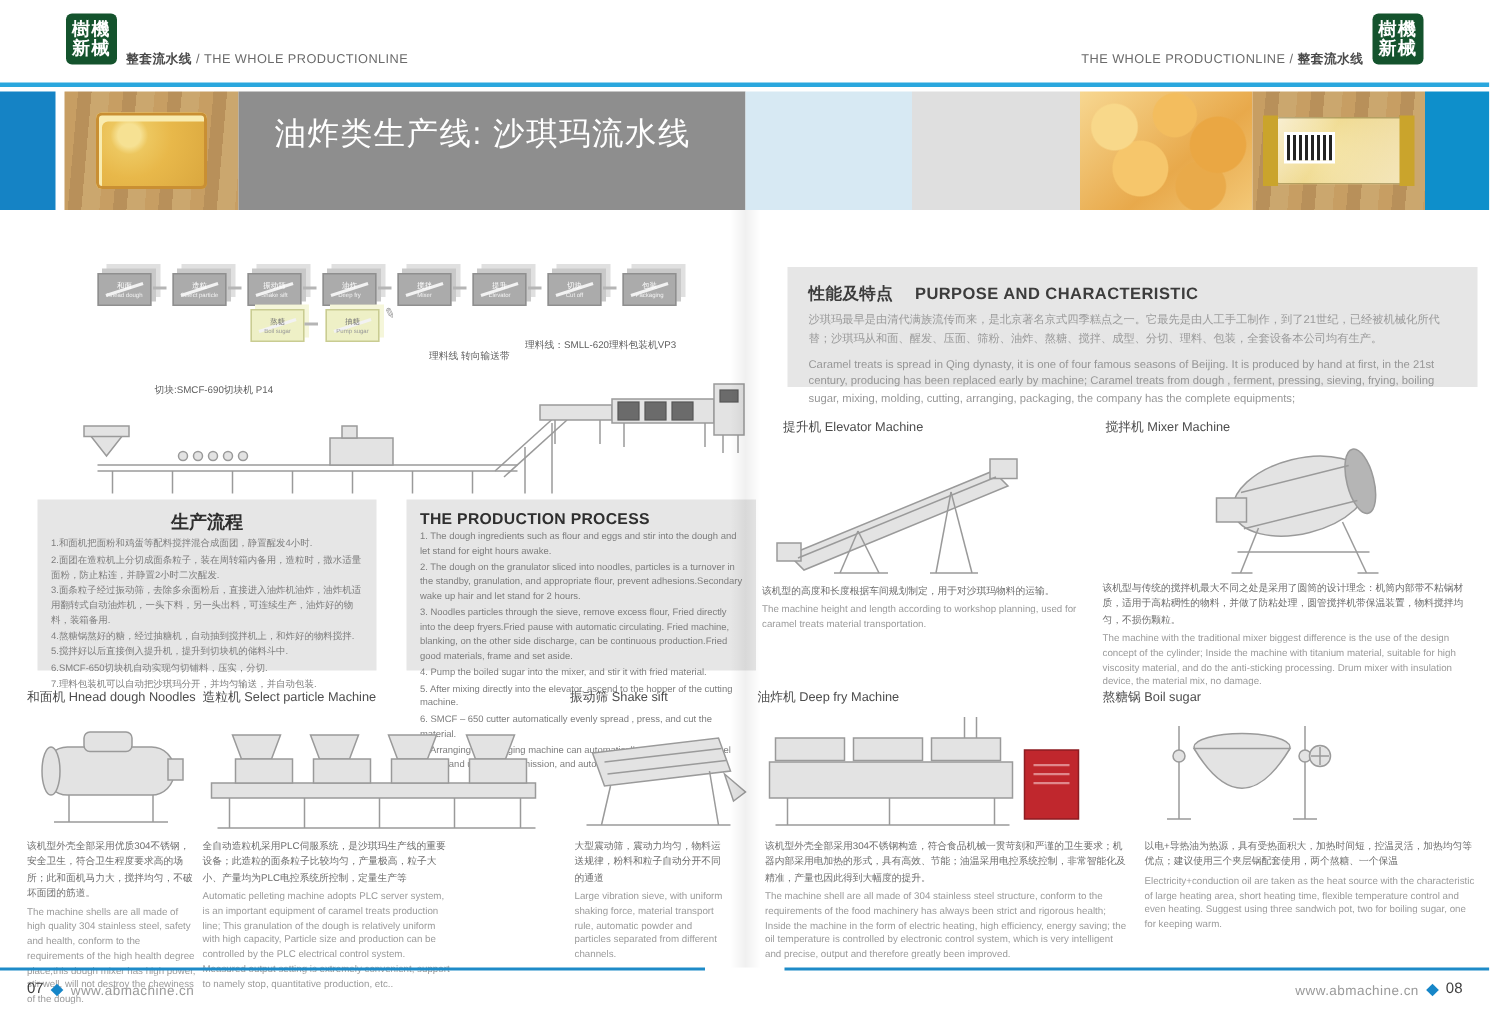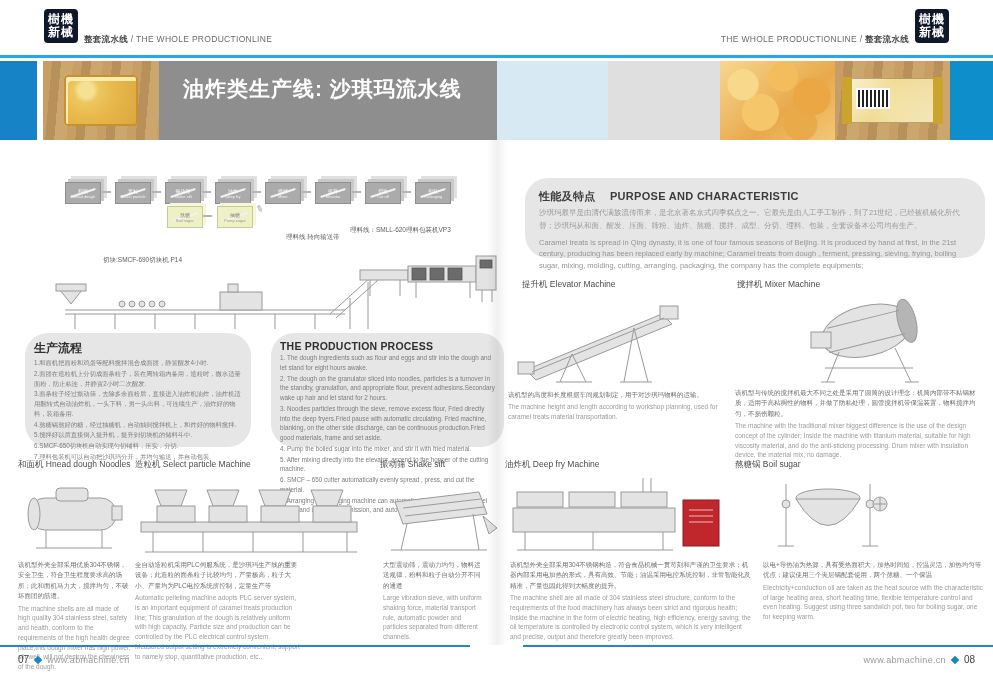--- a/index.html
+++ b/index.html
@@ -1,31 +1,31 @@
 <!DOCTYPE html>
 <html><head>
 <meta charset="utf-8">
 <style>
   html,body{margin:0;padding:0;background:#fff;}
   #page{position:relative;width:993px;height:674px;background:#fff;overflow:hidden;
         font-family:"Liberation Sans","DejaVu Sans",sans-serif;}
   .abs{position:absolute;}
 
   
-  .seal{width:34px;height:34px;background:#0f172a;border-radius:4px;color:#fff;
+  .seal{width:34px;height:34px;background:#14532d;border-radius:4px;color:#fff;
         display:flex;flex-wrap:wrap;align-content:center;justify-content:center;
         font-weight:bold;font-size:12px;line-height:13px;text-align:right;}
   .seal span{width:26px;display:block;letter-spacing:1px;}
   .tagline{font-size:8.5px;color:#6b6b6b;letter-spacing:.3px;white-space:nowrap;}
   .tagline b{color:#4a4a4a;}
   .blueline{height:3px;background:#2aa7de;}
 
   
   .bblock{top:61px;height:79px;}
-  .banner-title-zh{font-size:21px;color:#fff;font-weight:bold;letter-spacing:1px;}
+  .banner-title-zh{font-size:21px;color:#fff;font-weight:normal;letter-spacing:1px;}
   .banner-title-en{font-size:12.5px;color:#f2f2f2;margin-top:3px;}
 
   
   .photo{overflow:hidden;}
   .wood{background:repeating-linear-gradient(95deg,#c79e63 0 9px,#b8905a 9px 18px,#cba76e 18px 30px);}
   .treat{position:absolute;left:18%;top:18%;width:64%;height:64%;border-radius:4px;
          background:radial-gradient(circle at 30% 30%,#f6e193 0 12%,#edc75f 20%,#e8b84a 45%,#d9a63e 100%);
          box-shadow:inset 0 0 0 2px #c98f33, inset 4px 6px 0 #f9ecb0;}
   .closeup{background:
       radial-gradient(circle at 20% 30%,#f8d88a 0 14%,transparent 15%),
@@ -52,25 +52,25 @@
   .flow-card .fc-en{font-size:4px;color:#f3f3f3;line-height:5px;z-index:2;white-space:nowrap;}
   .flow-card.yellow{background:#eef0c6;border-color:#c9cc92;box-shadow:3px -3px 0 #f5f6da;}
   .flow-card.yellow .fc-zh{color:#777;}
   .flow-card.yellow .fc-en{color:#999;}
   .fdash{position:absolute;width:9px;height:2px;background:#b5b5b5;}
   .pencil{position:absolute;font-size:9px;color:#9a9a9a;transform:rotate(18deg);}
 
   .diagram-label{position:absolute;font-size:6.5px;color:#5f5f5f;white-space:nowrap;}
 
   
-  .panel{background:#e6e6e6;border-radius:23px;}
+  .panel{background:#e6e6e6;}
   .purpose-title{font-size:11px;font-weight:bold;color:#3c3c3c;letter-spacing:.3px;}
   .p-zh{font-size:7.5px;color:#9a9a9a;line-height:1.7;}
   .p-en{font-size:7.5px;color:#969696;line-height:1.55;}
-  .proc-title-zh{font-size:12px;font-weight:bold;color:#2f2f2f;}
+  .proc-title-zh{font-size:12px;font-weight:bold;color:#2f2f2f;text-align:center;}
   .proc-title-en{font-size:10.5px;font-weight:bold;color:#2f2f2f;letter-spacing:.2px;}
   .proc-item{font-size:6.3px;color:#7d7d7d;line-height:1.55;margin-top:1px;}
 
   
   .mcap{font-size:8.5px;color:#4c4c4c;white-space:nowrap;}
   .mdesc-zh{font-size:6.5px;color:#6e6e6e;line-height:1.6;}
   .mdesc-en{font-size:6.5px;color:#9b9b9b;line-height:1.5;margin-top:2px;}
 
   
   .pageno{font-size:10px;font-weight:normal;color:#3f3f3f;}

